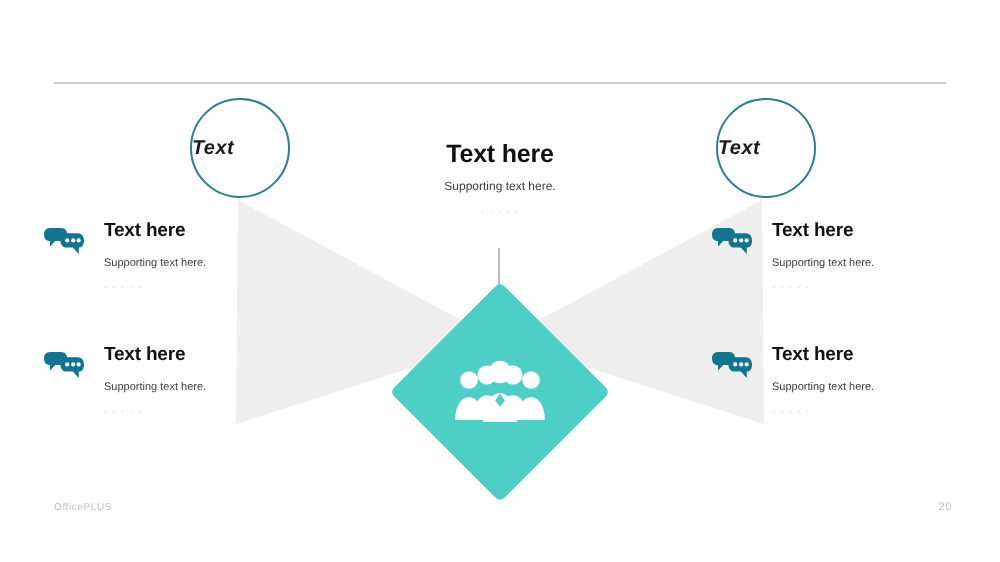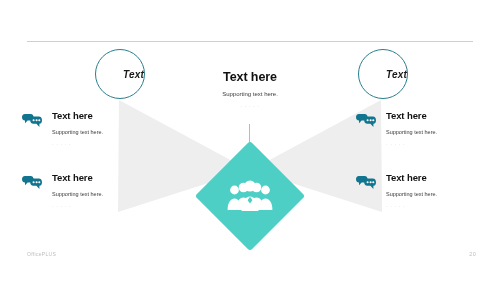--- a/index.html
+++ b/index.html
@@ -77,21 +77,21 @@
   
   .circle {
     position: absolute;
     width: 48px;
     height: 48px;
     border: 1.6px solid #2a7f8e;
     border-radius: 50%;
     background: #ffffff;
     display: flex;
     align-items: center;
-    justify-content: flex-end;
+    justify-content: flex-start;
   }
   .circle-label {
     font-style: italic;
     font-weight: bold;
     font-size: 10px;
     color: #1a1a1a;
     letter-spacing: 0.2px;
   }
   .circle-left  { left: 95px;  top: 49px; }
   .circle-right { left: 358px; top: 49px; }

